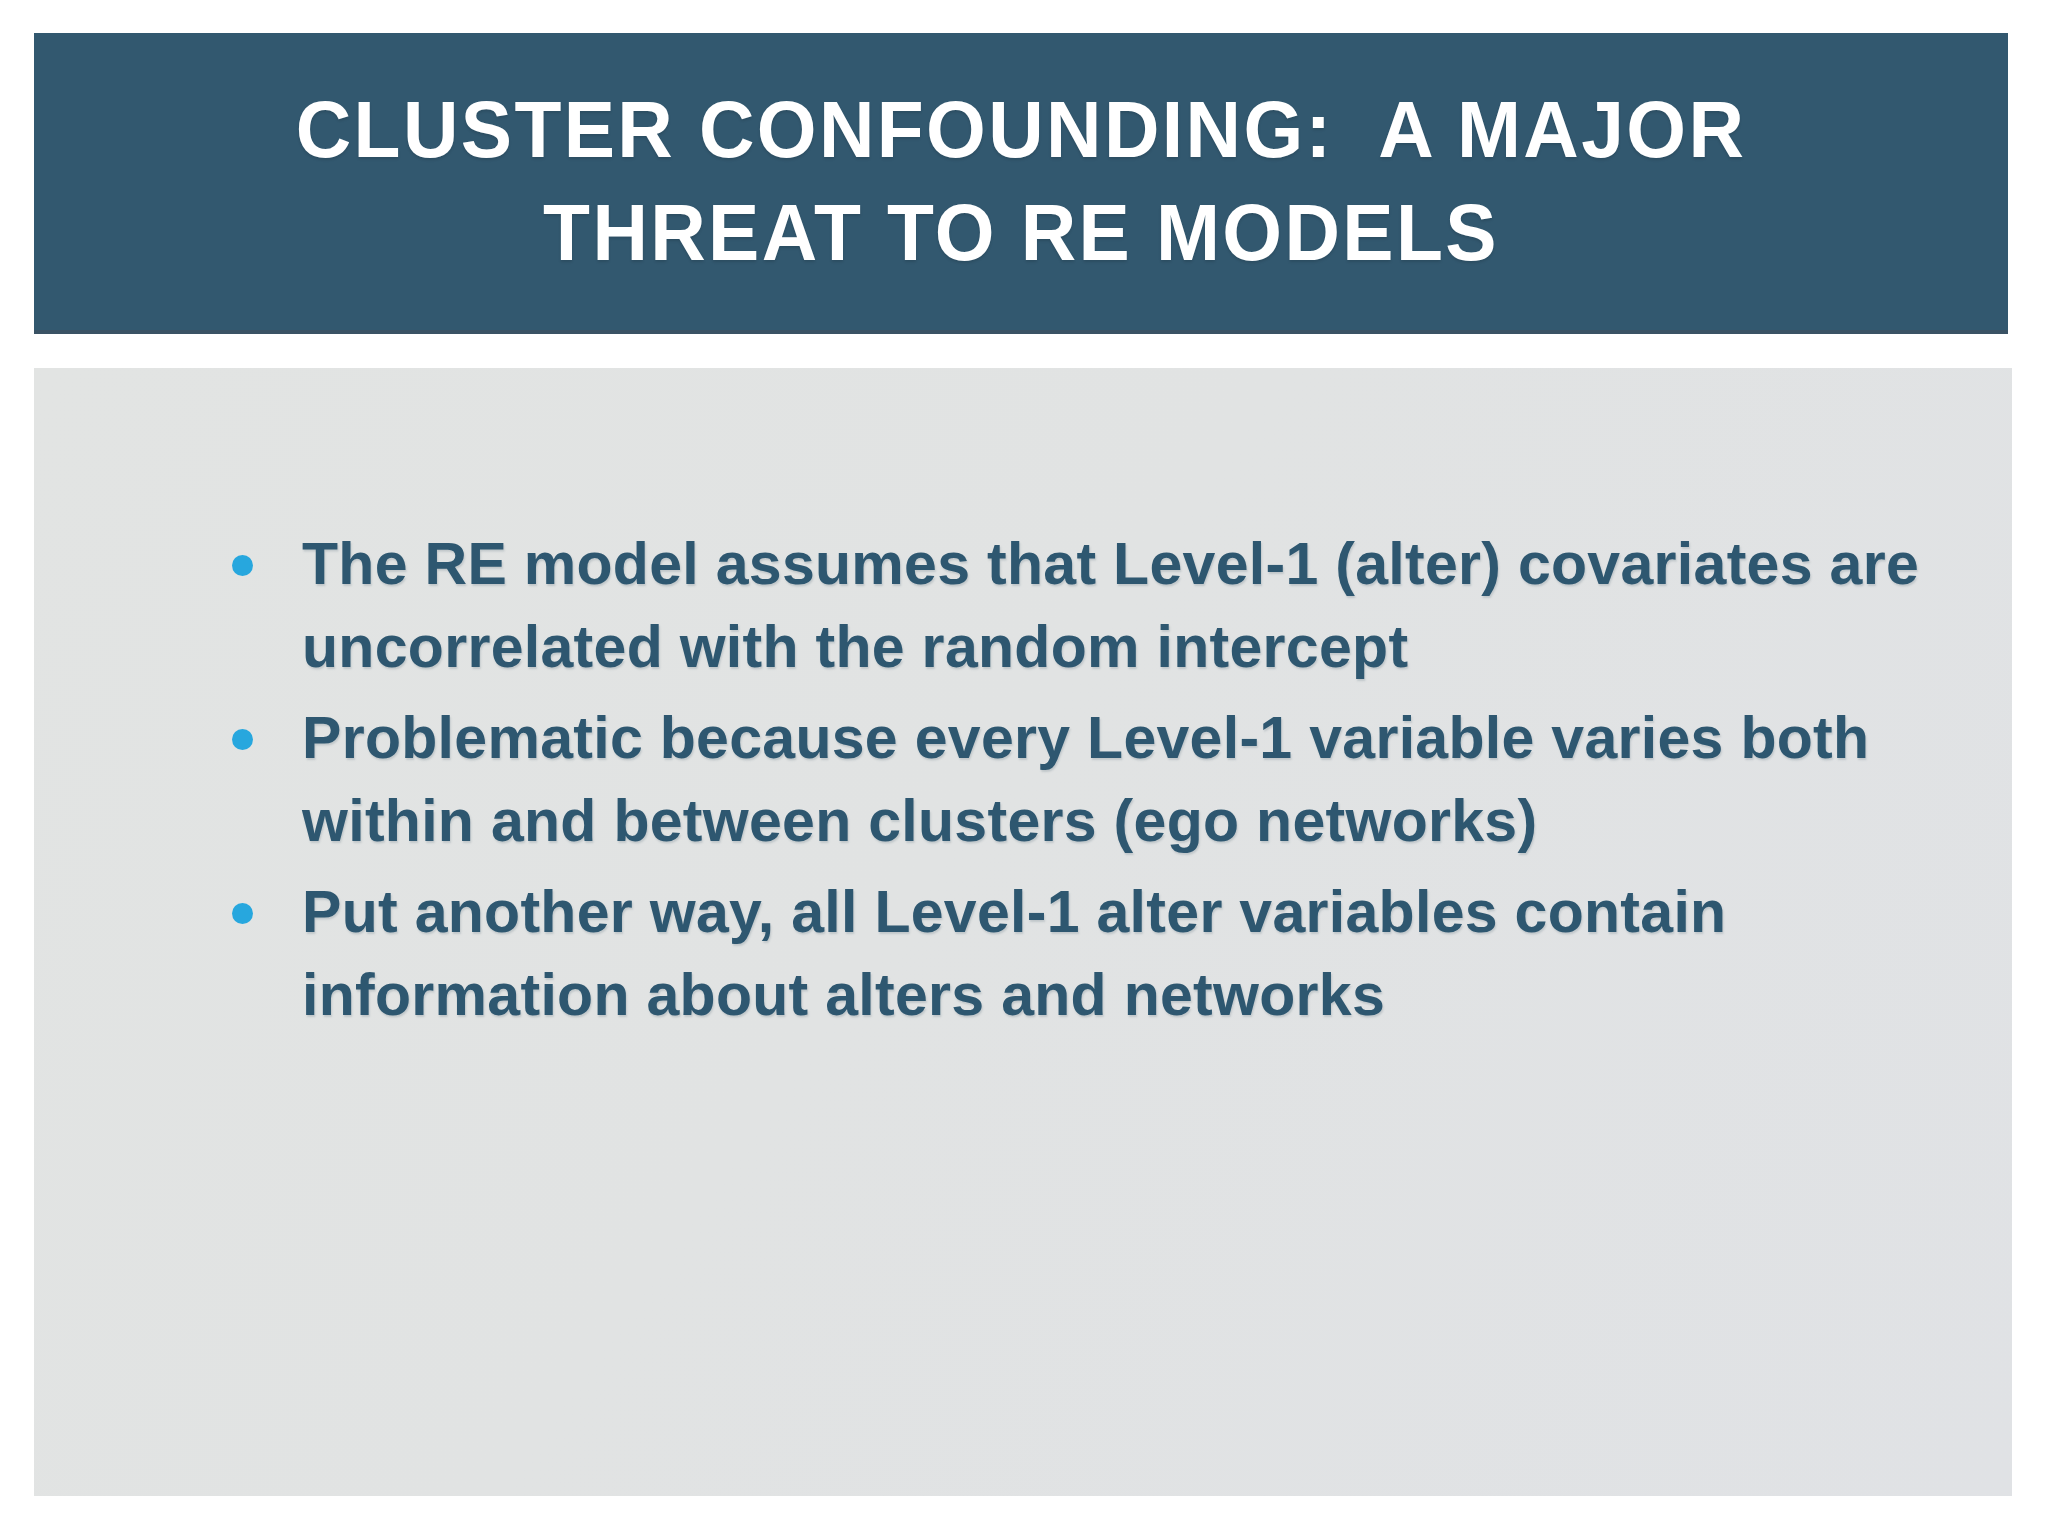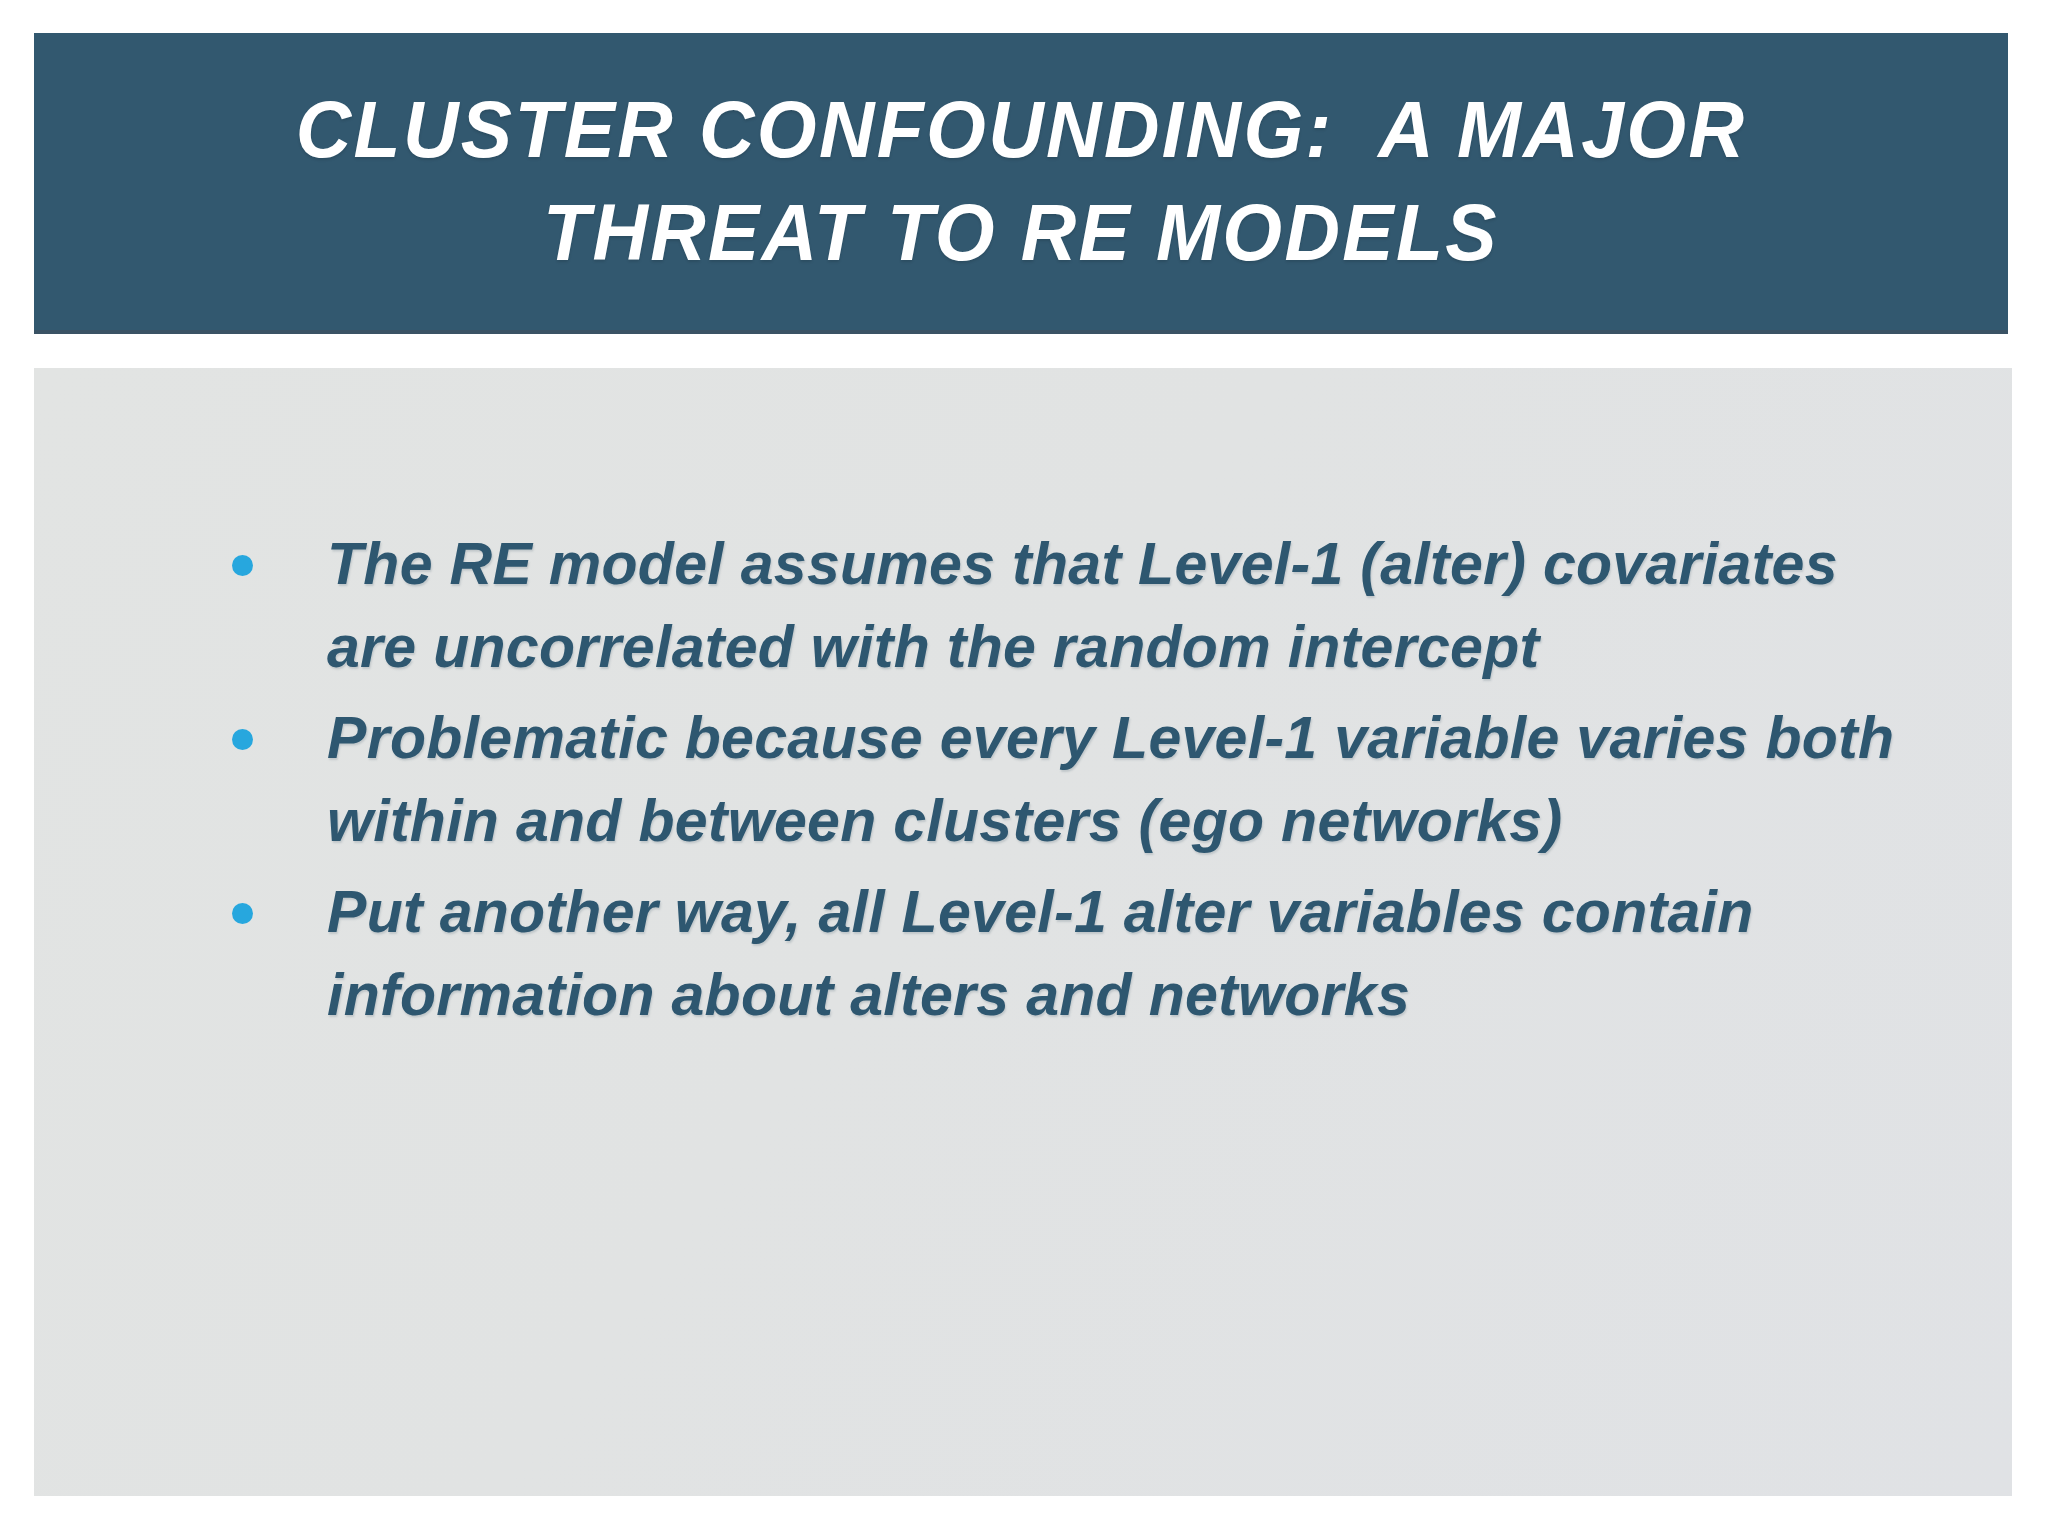--- a/index.html
+++ b/index.html
@@ -13,21 +13,20 @@
     overflow: hidden;
     font-family: "Liberation Sans", sans-serif;
     -webkit-font-smoothing: antialiased;
   }
 
   #slide {
     position: relative;
     width: 1774px;
     height: 1536px;
     background: #ffffff;
-    font-style: italic;
   }
 
   
   #title-band {
     position: absolute;
     left: 34px;
     top: 33px;
     width: 1974px;
     height: 301px;
     background: #32586F;
@@ -99,21 +98,20 @@
     left: 32px;
     top: 32px;
     width: 21px;
     height: 21px;
     border-radius: 50%;
     background: #27A7DE;
   }
 
   .bullet-label {
     display: block;
-    margin-left: 25px;
   }
 </style>
 </head>
 <body>
 
 <div id="slide">
 
   <div id="title-band">
     <div id="title-text">CLUSTER CONFOUNDING:  A MAJOR THREAT TO RE MODELS</div>
   </div>

